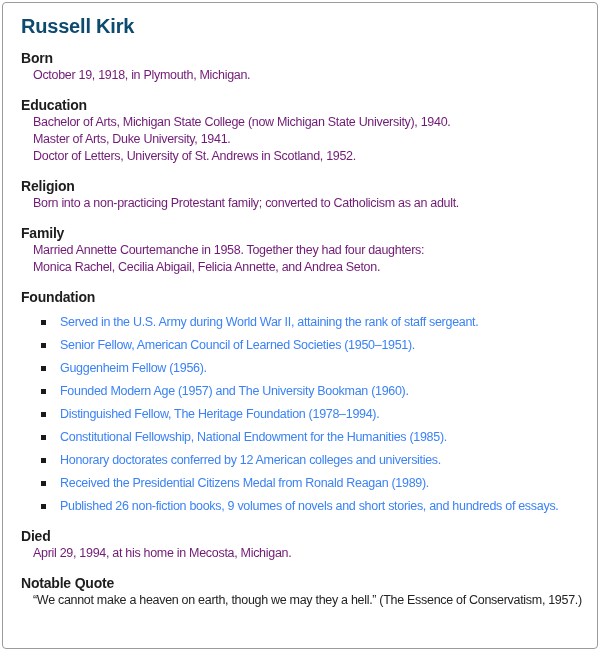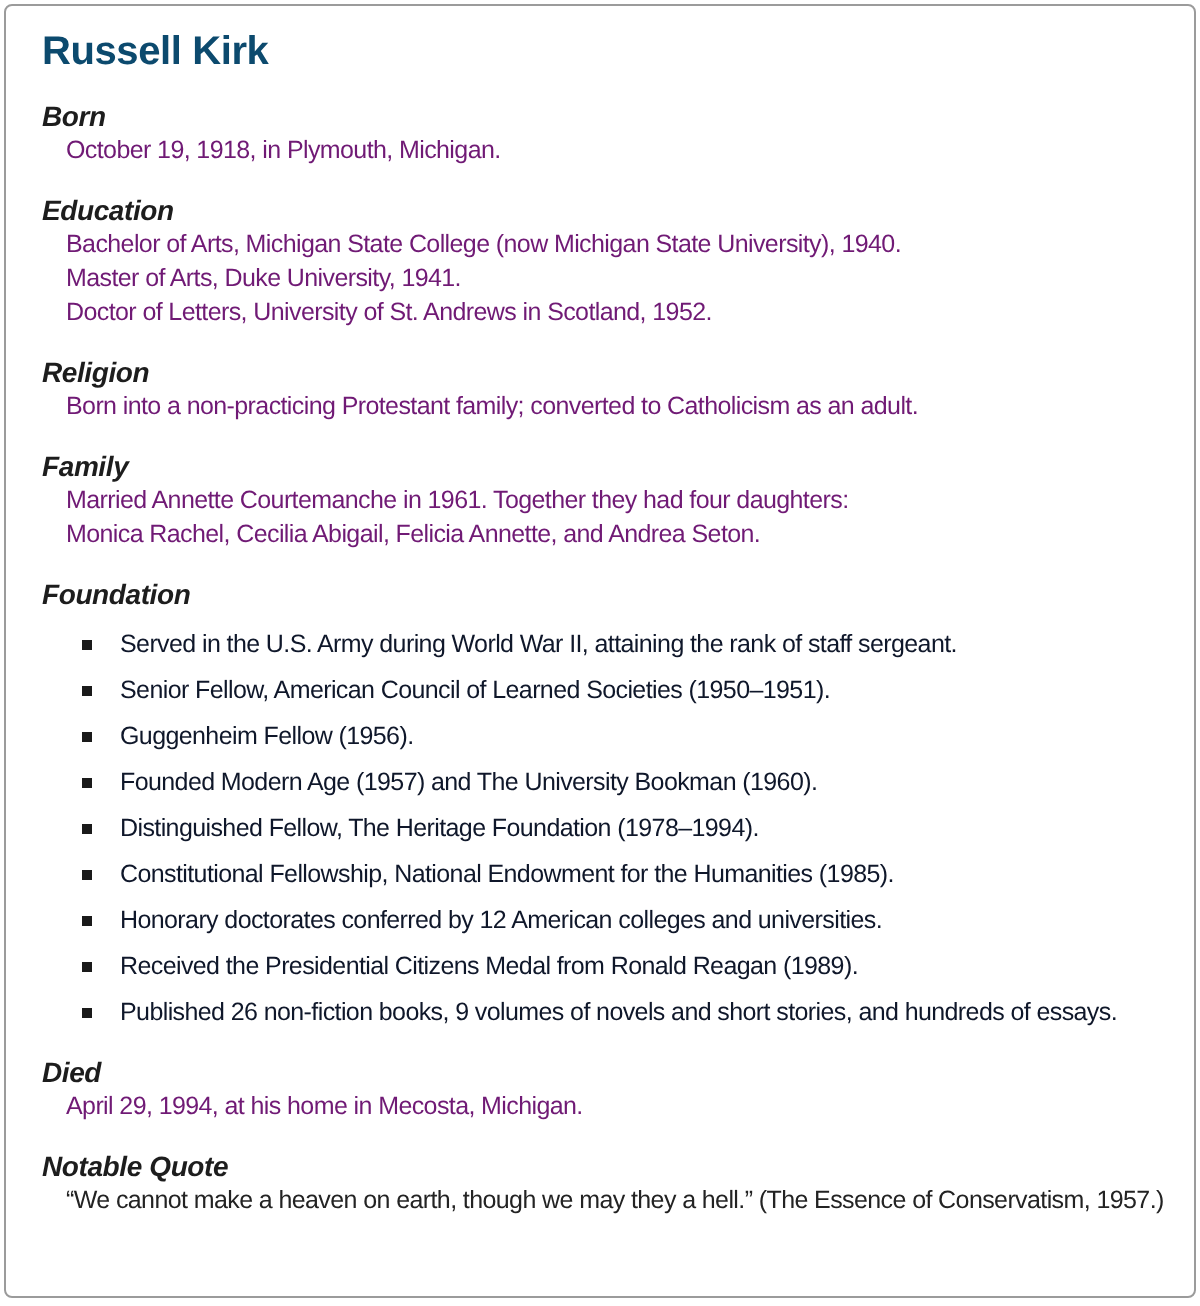--- a/index.html
+++ b/index.html
@@ -23,21 +23,20 @@
     font-size: 20px;
     font-weight: bold;
     color: #0c4a6e;
     letter-spacing: -0.2px;
     line-height: 22px;
     margin: 0;
   }
   .section-heading {
     font-size: 14px;
     font-weight: bold;
-    font-style: italic;
     color: #1d1d1d;
     letter-spacing: -0.2px;
     line-height: 17px;
     margin: 13px 0 0 0;
   }
   .body-line {
     font-size: 12.5px;
     letter-spacing: -0.3px;
     line-height: 17px;
     margin: 0 0 0 12px;
@@ -48,21 +47,21 @@
     margin: 8px 0 0 0;
     padding: 0 0 0 20px;
   }
   ul.bullet-list li {
     position: relative;
     padding-left: 19px;
     font-size: 12.5px;
     letter-spacing: -0.3px;
     line-height: 17px;
     margin-bottom: 6px;
-    color: #0f172a;
+    color: #3b82f6;
   }
   ul.bullet-list li .sq {
     position: absolute;
     left: 0;
     top: 6px;
     width: 5px;
     height: 5px;
     background: #1a1a1a;
     display: inline-block;
   }
@@ -94,21 +93,21 @@
     <p class="body-line">Doctor of Letters, University of St. Andrews in Scotland, 1952.</p>
   </div>
 
   <div>
     <h2 class="section-heading">Religion</h2>
     <p class="body-line">Born into a non-practicing Protestant family; converted to Catholicism as an adult.</p>
   </div>
 
   <div>
     <h2 class="section-heading">Family</h2>
-    <p class="body-line">Married Annette Courtemanche in 1961. Together they had four daughters:</p>
+    <p class="body-line">Married Annette Courtemanche in 1958. Together they had four daughters:</p>
     <p class="body-line">Monica Rachel, Cecilia Abigail, Felicia Annette, and Andrea Seton.</p>
   </div>
 
   <div>
     <h2 class="section-heading">Foundation</h2>
     <ul class="bullet-list">
       <li><span class="sq"></span><span>Served in the U.S. Army during World War II, attaining the rank of staff sergeant.</span></li>
       <li><span class="sq"></span><span>Senior Fellow, American Council of Learned Societies (1950–1951).</span></li>
       <li><span class="sq"></span><span>Guggenheim Fellow (1956).</span></li>
       <li><span class="sq"></span><span>Founded Modern Age (1957) and The University Bookman (1960).</span></li>

